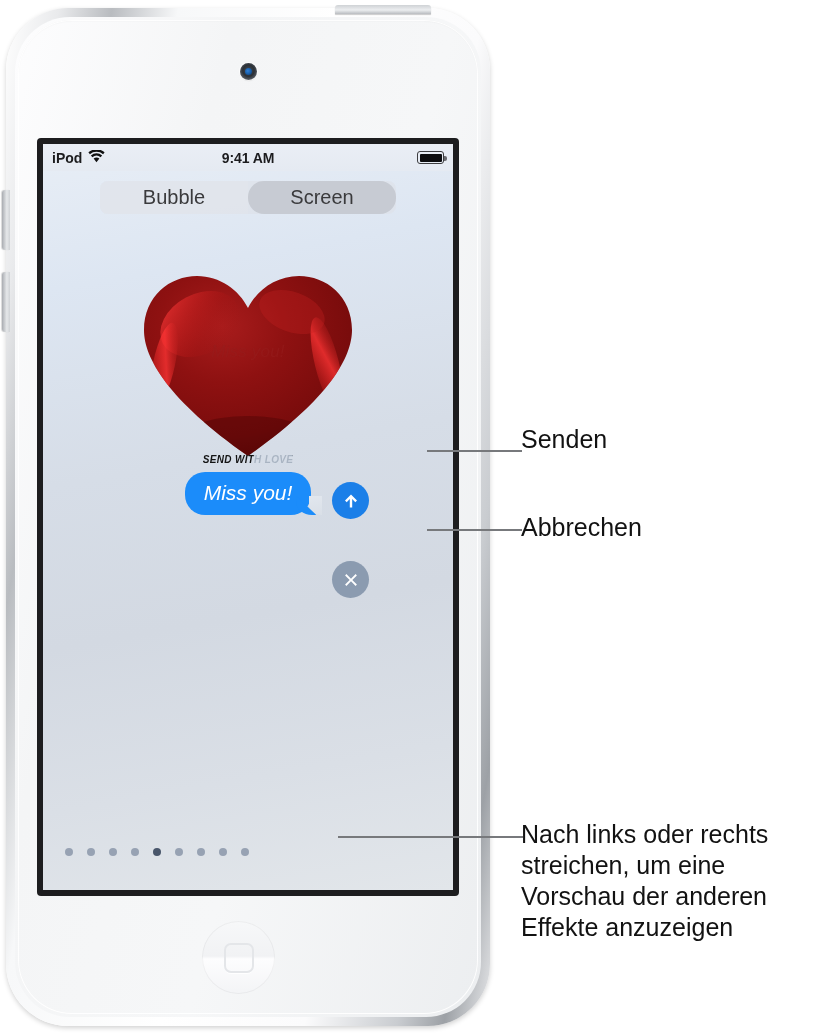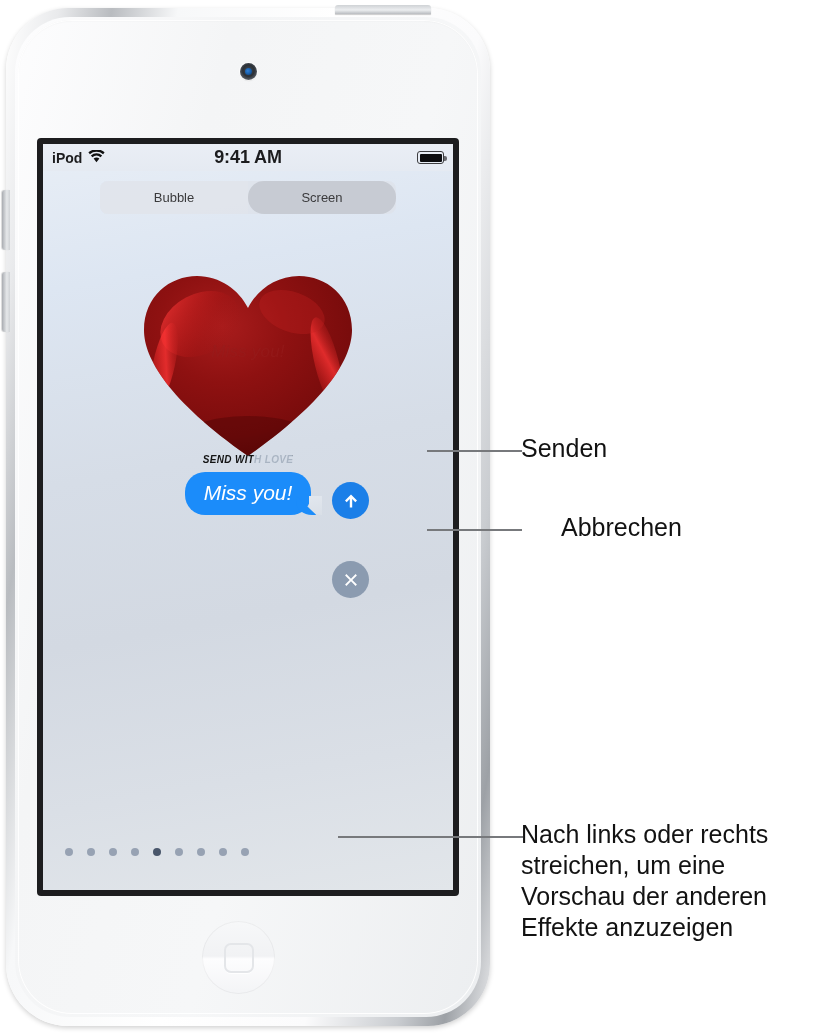--- a/index.html
+++ b/index.html
@@ -145,21 +145,21 @@
     font-size: 14px;
     font-weight: bold;
     color: #1c1c1e;
   }
   .sb-left { display: flex; align-items: center; gap: 6px; }
   .wifi-icon { display: block; }
   .sb-time {
     position: absolute;
     left: 0; right: 0;
     text-align: center;
-    font-size: 18px;
+    font-size: 14px;
     font-weight: bold;
     letter-spacing: -0.1px;
     pointer-events: none;
   }
   .sb-right { margin-left: auto; display: flex; align-items: center; }
   .battery {
     position: relative;
     width: 27px; height: 13px;
     border: 1.5px solid #3d3d40;
     border-radius: 3px;
@@ -191,21 +191,21 @@
     height: 33px;
     border-radius: 8px;
     overflow: hidden;
     background: rgba(222,226,233,0.75);
   }
   .seg {
     flex: 1;
     display: flex;
     align-items: center;
     justify-content: center;
-    font-size: 13px;
+    font-size: 20px;
     color: #3a3a3c;
     background: rgba(226,230,236,0.55);
   }
   .seg.active {
     background: rgba(196,201,208,0.92);
     border-radius: 16px;
   }
 
   
   .stage {
@@ -332,22 +332,22 @@
   }
   .callout-text {
     position: absolute;
     font-size: 25px;
     color: #121212;
     line-height: 31px;
     white-space: nowrap;
   }
   .callout-text.multiline { white-space: normal; }
 
-  #callout-senden      { left: 521px; top: 433px; }
-  #callout-abbrechen   { left: 521px; top: 512px; margin-left: 40px; }
+  #callout-senden      { left: 521px; top: 424px; }
+  #callout-abbrechen   { left: 521px; top: 512px; }
   #callout-swipe       { left: 521px; top: 819px; width: 300px; }
 
   #leader-senden    { left: 427px; top: 450px; width: 95px; }
   #leader-abbrechen { left: 427px; top: 529px; width: 95px; }
   #leader-swipe     { left: 338px; top: 836px; width: 185px; }
 </style>
 </head>
 <body>
 
 <div id="device-frame">

